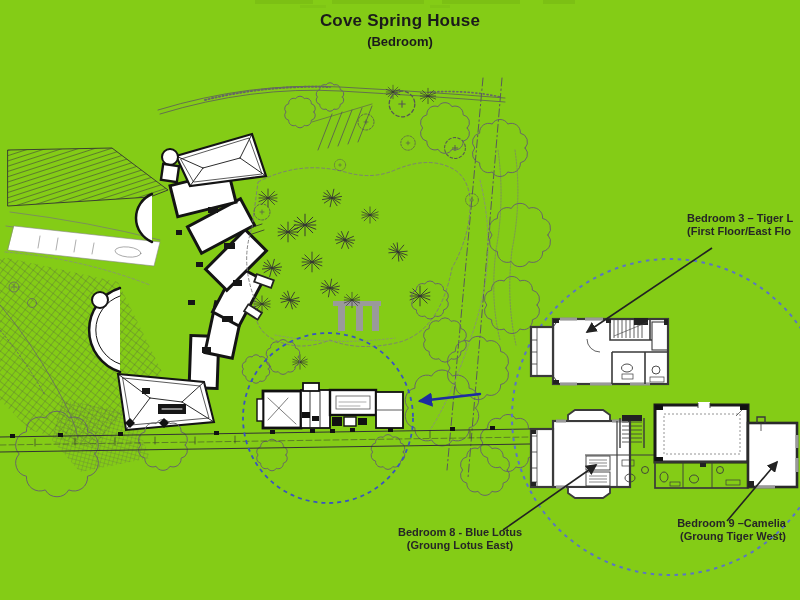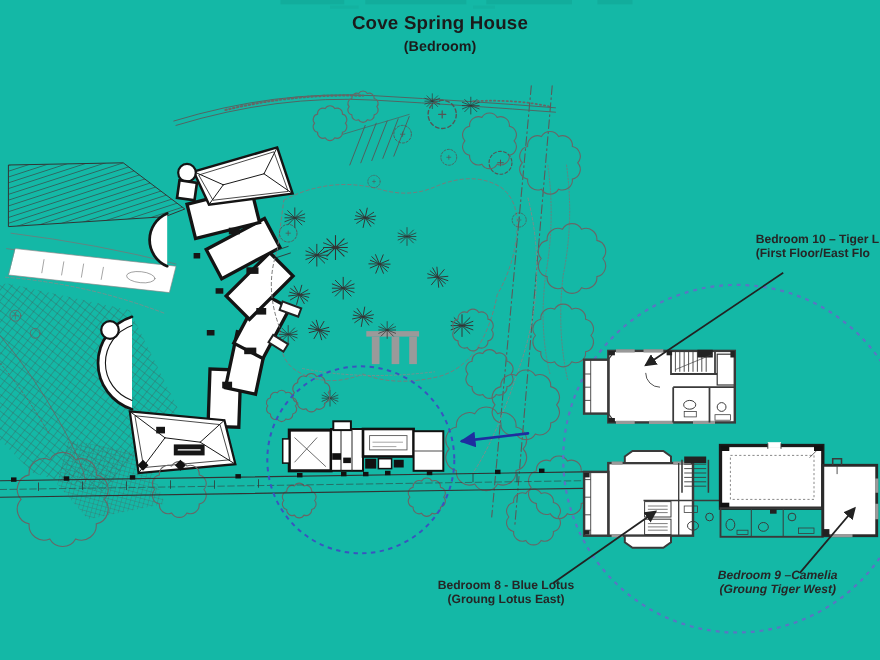--- a/index.html
+++ b/index.html
@@ -1,36 +1,36 @@
 <!DOCTYPE html>
 <html><head>
 <meta charset="utf-8">
 <style>
   html,body{margin:0;padding:0;background:#fff;}
   .stage{
-    position:relative;width:800px;height:600px;background:#14b8a6;overflow:hidden;
+    position:relative;width:800px;height:600px;background:#84cc16;overflow:hidden;
     font-family:"Liberation Sans",sans-serif;color:#1f1f1f;
   }
   .stage svg{position:absolute;left:0;top:0;}
   .title-main{
     position:absolute;top:11px;left:0;width:800px;text-align:center;
     font-size:17px;font-weight:bold;letter-spacing:.2px;color:#1b1b1b;
   }
   .title-sub{
     position:absolute;top:34px;left:0;width:800px;text-align:center;
     font-size:13px;font-weight:bold;color:#1b1b1b;
   }
   .anno{
     position:absolute;font-size:11px;font-weight:bold;line-height:1.14;
     white-space:nowrap;color:#262626;
   }
   .anno span{display:block;}
   #anno-b10{left:687px;top:212px;text-align:left;}
   #anno-b8{left:377px;top:526px;width:166px;text-align:center;}
-  #anno-b9{left:628px;top:517px;width:158px;text-align:center;font-style:italic;}
+  #anno-b9{left:628px;top:517px;width:158px;text-align:right;}
 </style>
 </head>
 <body>
 
 <div class="stage">
 
 <svg width="800" height="600" viewBox="0 0 800 600">
   <defs>
     <pattern id="hatch" width="5" height="5" patternUnits="userSpaceOnUse" patternTransform="rotate(72)">
       <line x1="0" y1="0" x2="0" y2="5" stroke="#3c3c3c" stroke-width="1.1"></line>
@@ -360,21 +360,21 @@
     <line x1="712" y1="248" x2="587" y2="332" marker-end="url(#ah-black)"></line>
     <line x1="503" y1="530" x2="596" y2="465" marker-end="url(#ah-black)"></line>
     <line x1="727" y1="521" x2="777" y2="462" marker-end="url(#ah-black)"></line>
   </g>
 </svg>
 
   <div class="title-main">Cove Spring House</div>
   <div class="title-sub">(Bedroom)</div>
 
   <div class="anno" id="anno-b10">
-    <span>Bedroom 10 – Tiger L</span>
+    <span>Bedroom 3 – Tiger L</span>
     <span>(First Floor/East Flo</span>
   </div>
   <div class="anno" id="anno-b8">
     <span>Bedroom 8 - Blue Lotus</span>
     <span>(Groung Lotus East)</span>
   </div>
   <div class="anno" id="anno-b9">
     <span>Bedroom 9 –Camelia</span>
     <span>(Groung Tiger West)</span>
   </div>

